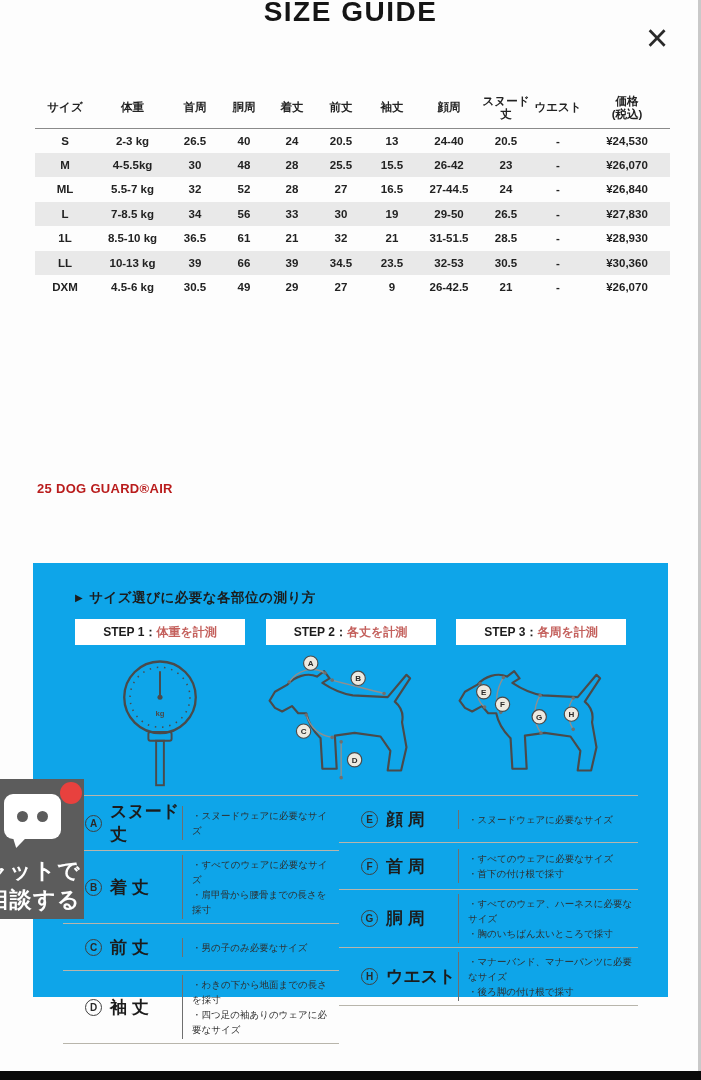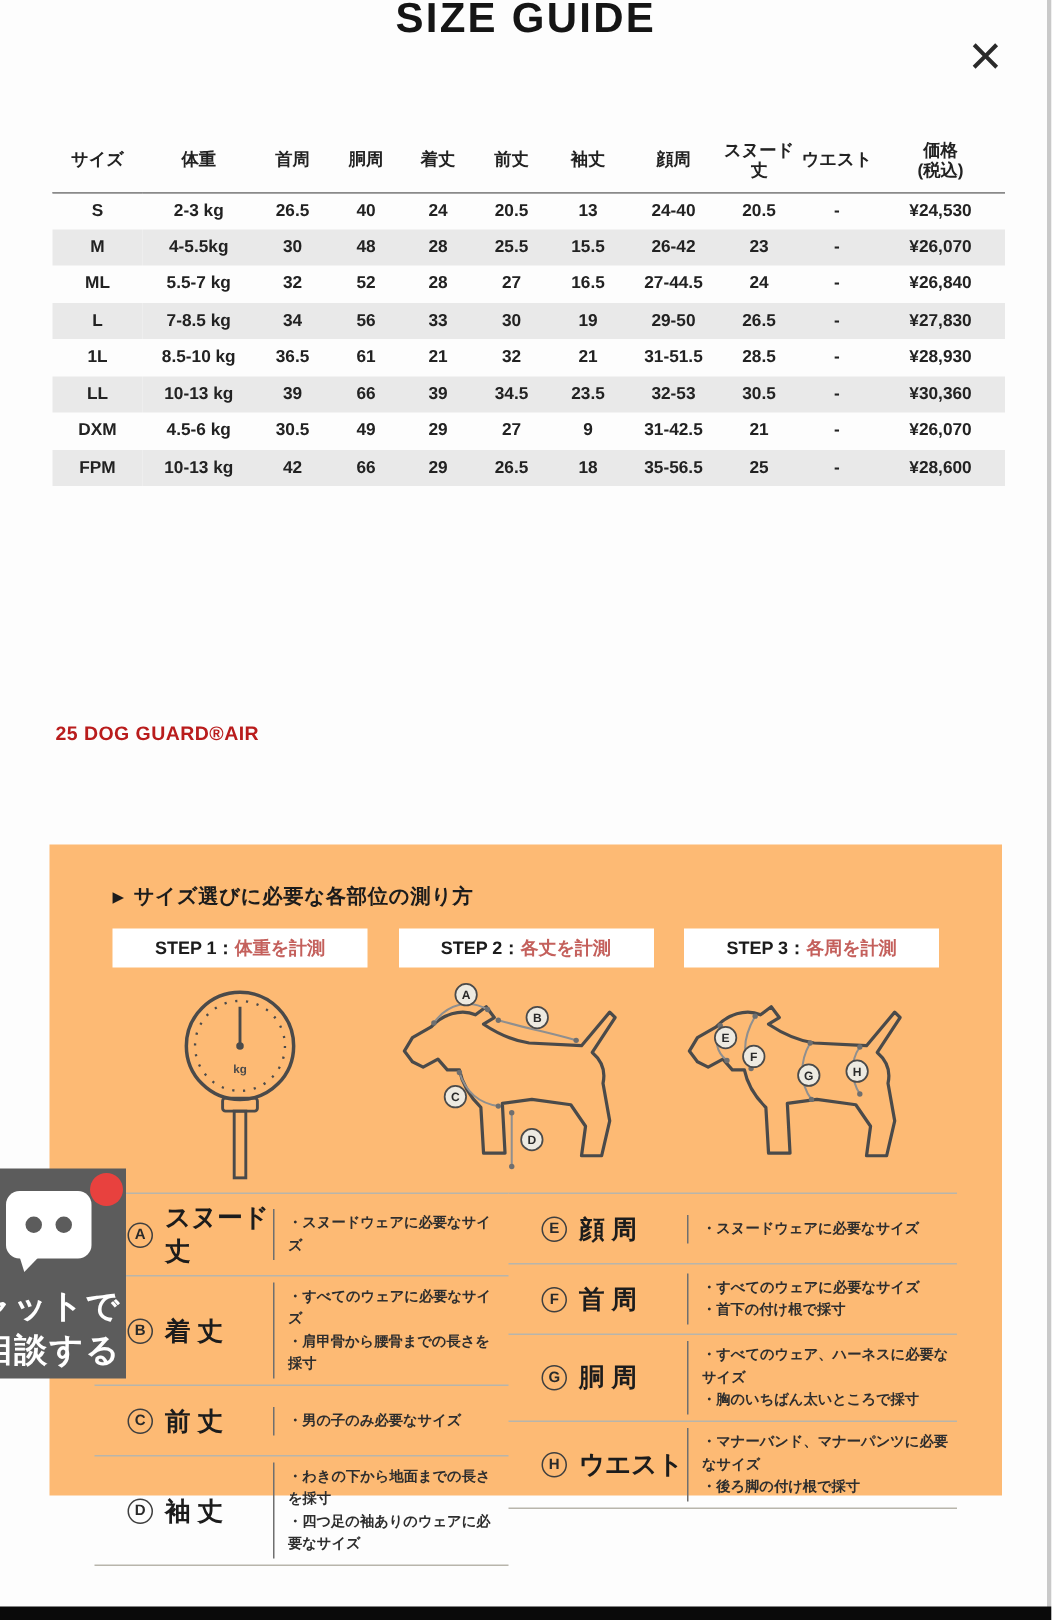--- a/index.html
+++ b/index.html
@@ -24,21 +24,21 @@
     font-size:11.5px; font-weight:700; color:#222; white-space:pre-line;
     line-height:13px; border-bottom:1.5px solid #8a8a8a; overflow:visible; }
   .size-table td { height:24.5px; text-align:center; vertical-align:middle;
     font-size:11.5px; font-weight:700; color:#222; white-space:nowrap; }
   .size-table tbody tr:nth-child(even) { background:#e9e9e9; }
   
   .caption { position:absolute; top:481px; left:37px; font-size:13px; font-weight:700;
     letter-spacing:.3px; color:#b91c1c; }
   
   .guide-panel { position:absolute; top:563px; left:33px; width:635px; height:434px;
-    background:#fdba74; }
+    background:#0ea5e9; }
   .guide-heading { position:absolute; top:26px; left:42px; font-size:13.5px;
     font-weight:700; color:#1c1c1c; letter-spacing:.5px; }
   .guide-heading .arrow { font-size:10px; margin-right:6px; vertical-align:1px; }
   .steps-row { position:absolute; top:56px; left:42px; width:551px;
     display:flex; justify-content:space-between; }
   .step-box { width:170px; height:26px; background:#fff; display:flex;
     align-items:center; justify-content:center; font-size:12px; font-weight:700; }
   .step-box .step-prefix { color:#1c1c1c; }
   .step-box .step-label { color:#c4605c; }
   .diagrams-row { position:absolute; top:84px; left:42px; width:551px; height:145px;
@@ -49,21 +49,21 @@
   .legend-grid { position:absolute; top:232px; left:30px; width:575px;
     display:grid; grid-template-columns:276px 299px; column-gap:0; }
   .legend-col { border-top:1px solid #b8b5ab; }
   .legend-row { display:flex; align-items:center; min-height:47px;
     border-bottom:1px solid #b8b5ab; padding:4px 0; }
   .letter-badge { flex:0 0 17px; width:17px; height:17px; border:1.2px solid #3f3f3f;
     border-radius:50%; display:inline-flex; align-items:center; justify-content:center;
     font-size:10px; font-weight:700; color:#2a2a2a; margin-left:22px; background:transparent; }
   .legend-label { flex:0 0 72px; margin-left:8px; font-size:17px; font-weight:700; color:#1c1c1c; }
   .legend-desc { flex:1; border-left:1px solid #6f6f6f; padding:2px 4px 2px 9px;
-    font-size:9.5px; font-weight:700; color:#2e2e2e; line-height:15px; }
+    font-size:9.5px; font-weight:400; color:#2e2e2e; line-height:15px; }
   
   .chat-widget { position:absolute; left:-30px; top:779px; width:114px; height:140px;
     background:#5c5c5c; cursor:pointer; z-index:20; }
   .chat-badge { position:absolute; top:3px; right:2px; width:22px; height:22px;
     border-radius:50%; background:#e8413e; }
   .chat-bubble-icon { position:absolute; left:34px; top:15px; width:57px; height:45px;
     background:#fff; border-radius:9px; display:flex; align-items:center;
     justify-content:center; gap:9px; }
   .chat-bubble-icon .dot { width:11px; height:11px; border-radius:50%; background:#5c5c5c; }
   .chat-bubble-icon .tail { position:absolute; left:7px; bottom:-9px; width:0; height:0;
@@ -197,37 +197,24 @@
           <td>¥30,360</td>
         </tr>
         <tr>
           <td>DXM</td>
           <td>4.5-6 kg</td>
           <td>30.5</td>
           <td>49</td>
           <td>29</td>
           <td>27</td>
           <td>9</td>
-          <td>31-42.5</td>
+          <td>26-42.5</td>
           <td>21</td>
           <td>-</td>
           <td>¥26,070</td>
-        </tr>
-        <tr>
-          <td>FPM</td>
-          <td>10-13 kg</td>
-          <td>42</td>
-          <td>66</td>
-          <td>29</td>
-          <td>26.5</td>
-          <td>18</td>
-          <td>35-56.5</td>
-          <td>25</td>
-          <td>-</td>
-          <td>¥28,600</td>
         </tr>
       </tbody>
   </table>
 </div>
 
 <div class="caption">25 DOG GUARD®AIR</div>
 
 <div class="guide-panel">
   <div class="guide-heading">
     <span class="arrow">▶</span><span>サイズ選びに必要な各部位の測り方</span>

